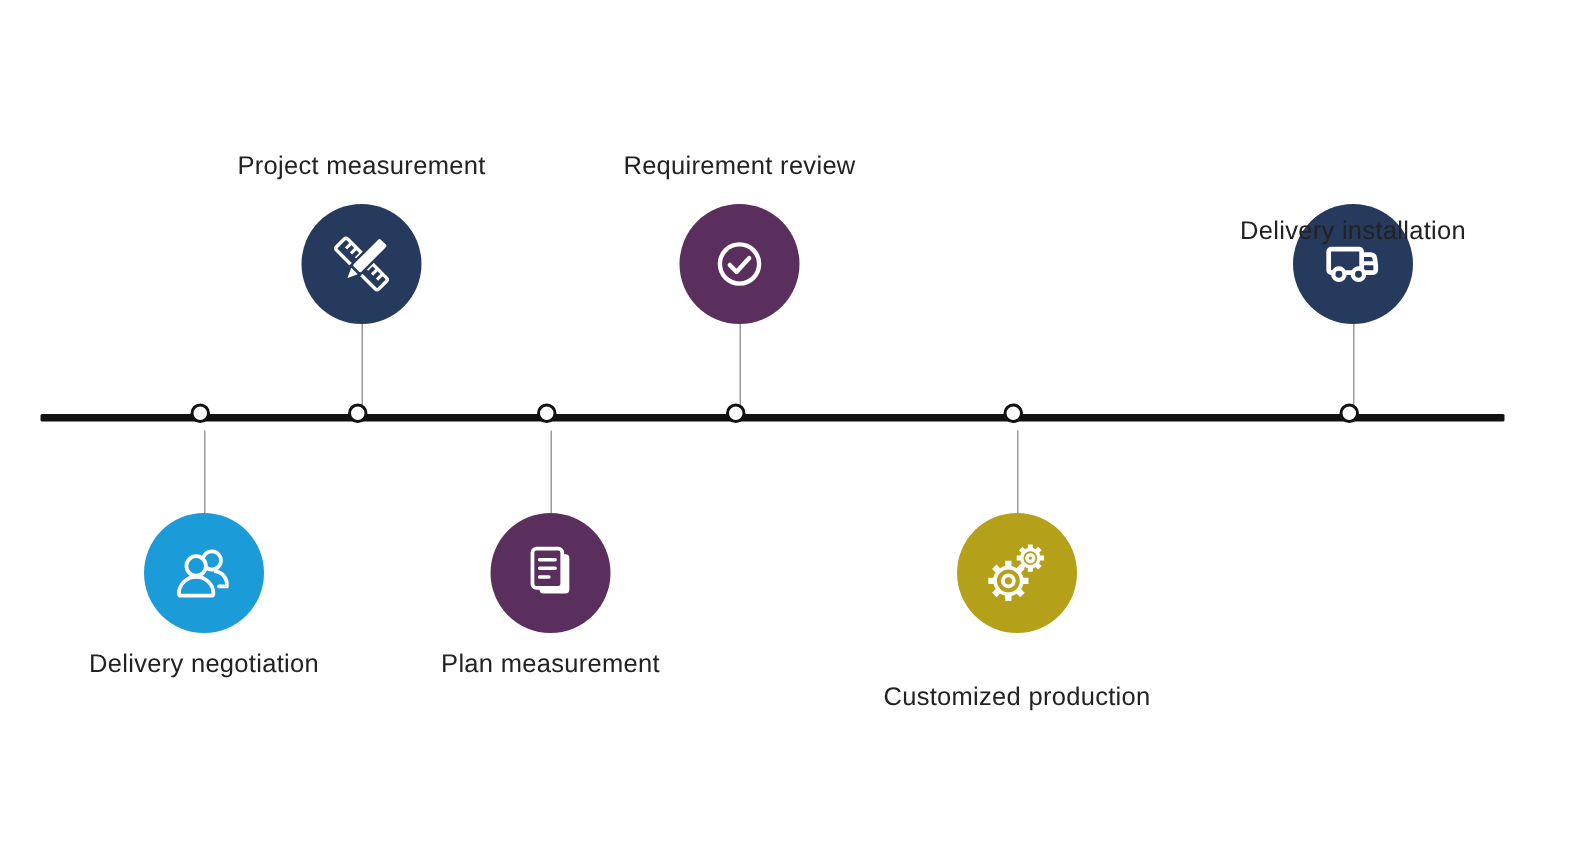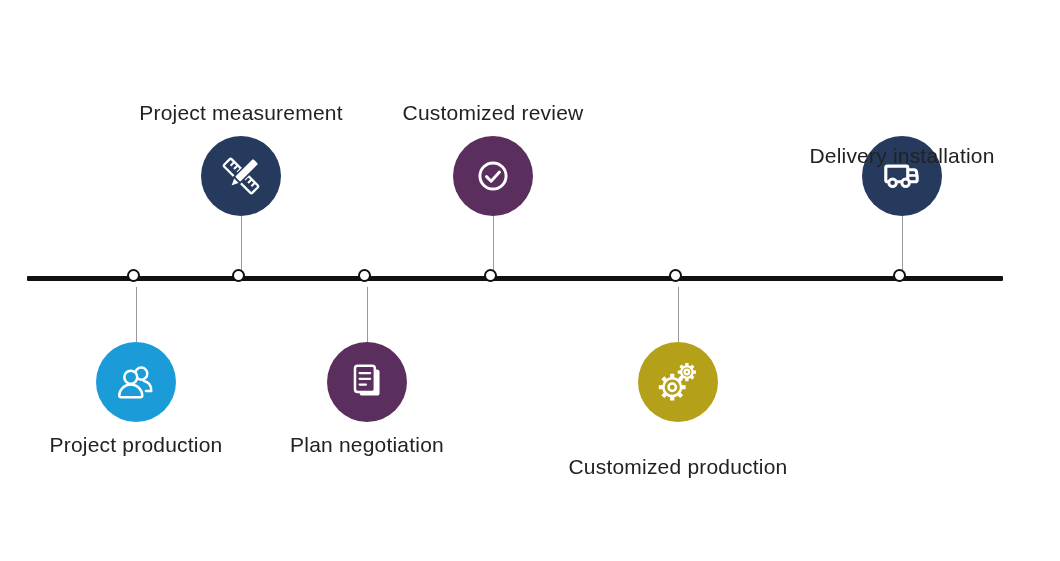--- a/index.html
+++ b/index.html
@@ -37,21 +37,21 @@
     border-radius: 50%;
     display: flex;
     align-items: center;
     justify-content: center;
   }
   .big-circle svg { display: block; }
   .step-label {
     position: absolute;
     width: 220px;
     text-align: center;
-    font-size: 21px;
+    font-size: 17px;
     letter-spacing: 0.2px;
     color: #222222;
     white-space: nowrap;
   }
 </style>
 </head>
 <body>
 
 <div class="canvas">
 
@@ -61,21 +61,21 @@
     <div class="connector" style="left: 136px; top: 287px; background: rgb(154, 154, 154);"></div>
     <div class="node" style="left:127px; top:269px;"></div>
     <div class="big-circle" style="left: 96px; top: 342px; background: rgb(27, 156, 216);">
       <svg width="46" height="46" viewBox="0 0 44 44">
         <circle cx="27" cy="14" r="5.8" fill="none" stroke="#ffffff" stroke-width="2.4"></circle>
         <path d="M29.5 21 a8 8.5 0 0 1 7 9.5 l-5 0" fill="none" stroke="#ffffff" stroke-width="2.4" stroke-linecap="round"></path>
         <circle cx="17" cy="17.5" r="6.2" stroke="#ffffff" stroke-width="2.4" fill="#1b9cd8"></circle>
         <path d="M6 35 a11 10.5 0 0 1 22 0 q0 1.5 -1.5 1.5 h-19 q-1.5 0 -1.5 -1.5 z" stroke="#ffffff" stroke-width="2.4" stroke-linejoin="round" fill="#1b9cd8"></path>
       </svg>
     </div>
-    <div class="step-label" style="left:26px; top:433px;">Project production</div>
+    <div class="step-label" style="left:26px; top:433px;">Delivery negotiation</div>
   </div>
 
   <div>
     <div class="connector" style="left: 241px; top: 216px; height: 54px; background: rgb(154, 154, 154);"></div>
     <div class="node" style="left:232px; top:269px;"></div>
     <div class="big-circle" style="left: 201px; top: 136px; background: rgb(37, 58, 92);">
       <svg width="46" height="46" viewBox="0 0 44 44">
         <g transform="rotate(45 22 22)">
           <rect x="3" y="17" width="38" height="10" rx="1.5" fill="none" stroke="#ffffff" stroke-width="2.2"></rect>
           <path d="M8 17.5 v4.5 M12.5 17.5 v4.5 M17 17.5 v4.5 M27 17.5 v4.5 M31.5 17.5 v4.5 M36 17.5 v4.5" fill="none" stroke="#ffffff" stroke-width="2"></path>
@@ -90,33 +90,33 @@
   <div>
     <div class="connector" style="left: 367px; top: 287px; background: rgb(154, 154, 154);"></div>
     <div class="node" style="left:358px; top:269px;"></div>
     <div class="big-circle" style="left: 327px; top: 342px; background: rgb(91, 47, 93);">
       <svg width="46" height="46" viewBox="0 0 44 44">
         <rect x="15" y="10" width="19" height="25" rx="2.5" fill="#ffffff"></rect>
         <rect x="10.5" y="6.5" width="19" height="25" rx="2.5" stroke="#ffffff" stroke-width="2.4" fill="#5b2f5d"></rect>
         <path d="M15 13.5 h10 M15 19 h10 M15 24.5 h6" fill="none" stroke="#ffffff" stroke-width="2.2" stroke-linecap="round"></path>
       </svg>
     </div>
-    <div class="step-label" style="left:257px; top:433px;">Plan negotiation</div>
+    <div class="step-label" style="left:257px; top:433px;">Plan measurement</div>
   </div>
 
   <div>
     <div class="connector" style="left: 493px; top: 216px; height: 54px; background: rgb(154, 154, 154);"></div>
     <div class="node" style="left:484px; top:269px;"></div>
     <div class="big-circle" style="left: 453px; top: 136px; background: rgb(91, 47, 93);">
       <svg width="46" height="46" viewBox="0 0 44 44">
         <circle cx="22" cy="22" r="12.5" fill="none" stroke="#ffffff" stroke-width="2.8"></circle>
         <path d="M15.8 22.6 l4.4 4.4 8 -8.8" fill="none" stroke="#ffffff" stroke-width="2.8" stroke-linecap="round" stroke-linejoin="round"></path>
       </svg>
     </div>
-    <div class="step-label" style="left:383px; top:101px;">Customized review</div>
+    <div class="step-label" style="left:383px; top:101px;">Requirement review</div>
   </div>
 
   <div>
     <div class="connector" style="left: 678px; top: 287px; background: rgb(154, 154, 154);"></div>
     <div class="node" style="left:669px; top:269px;"></div>
     <div class="big-circle" style="left: 638px; top: 342px; background: rgb(181, 160, 25);">
       <svg width="46" height="46" viewBox="0 0 44 44">
         <path d="M25 27 h4.3 M22.5 33 l3 3 M16.5 35.5 v4.3 M10.5 33 l-3 3 M8 27 h-4.3 M10.5 21 l-3 -3 M16.5 18.5 v-4.3 M22.5 21 l3 -3" fill="none" stroke="#ffffff" stroke-width="4"></path>
         <circle cx="16.5" cy="27" r="8.5" fill="none" stroke="#ffffff" stroke-width="2.4"></circle>
         <circle cx="16.5" cy="27" r="3.5" fill="none" stroke="#ffffff" stroke-width="2.4"></circle>

